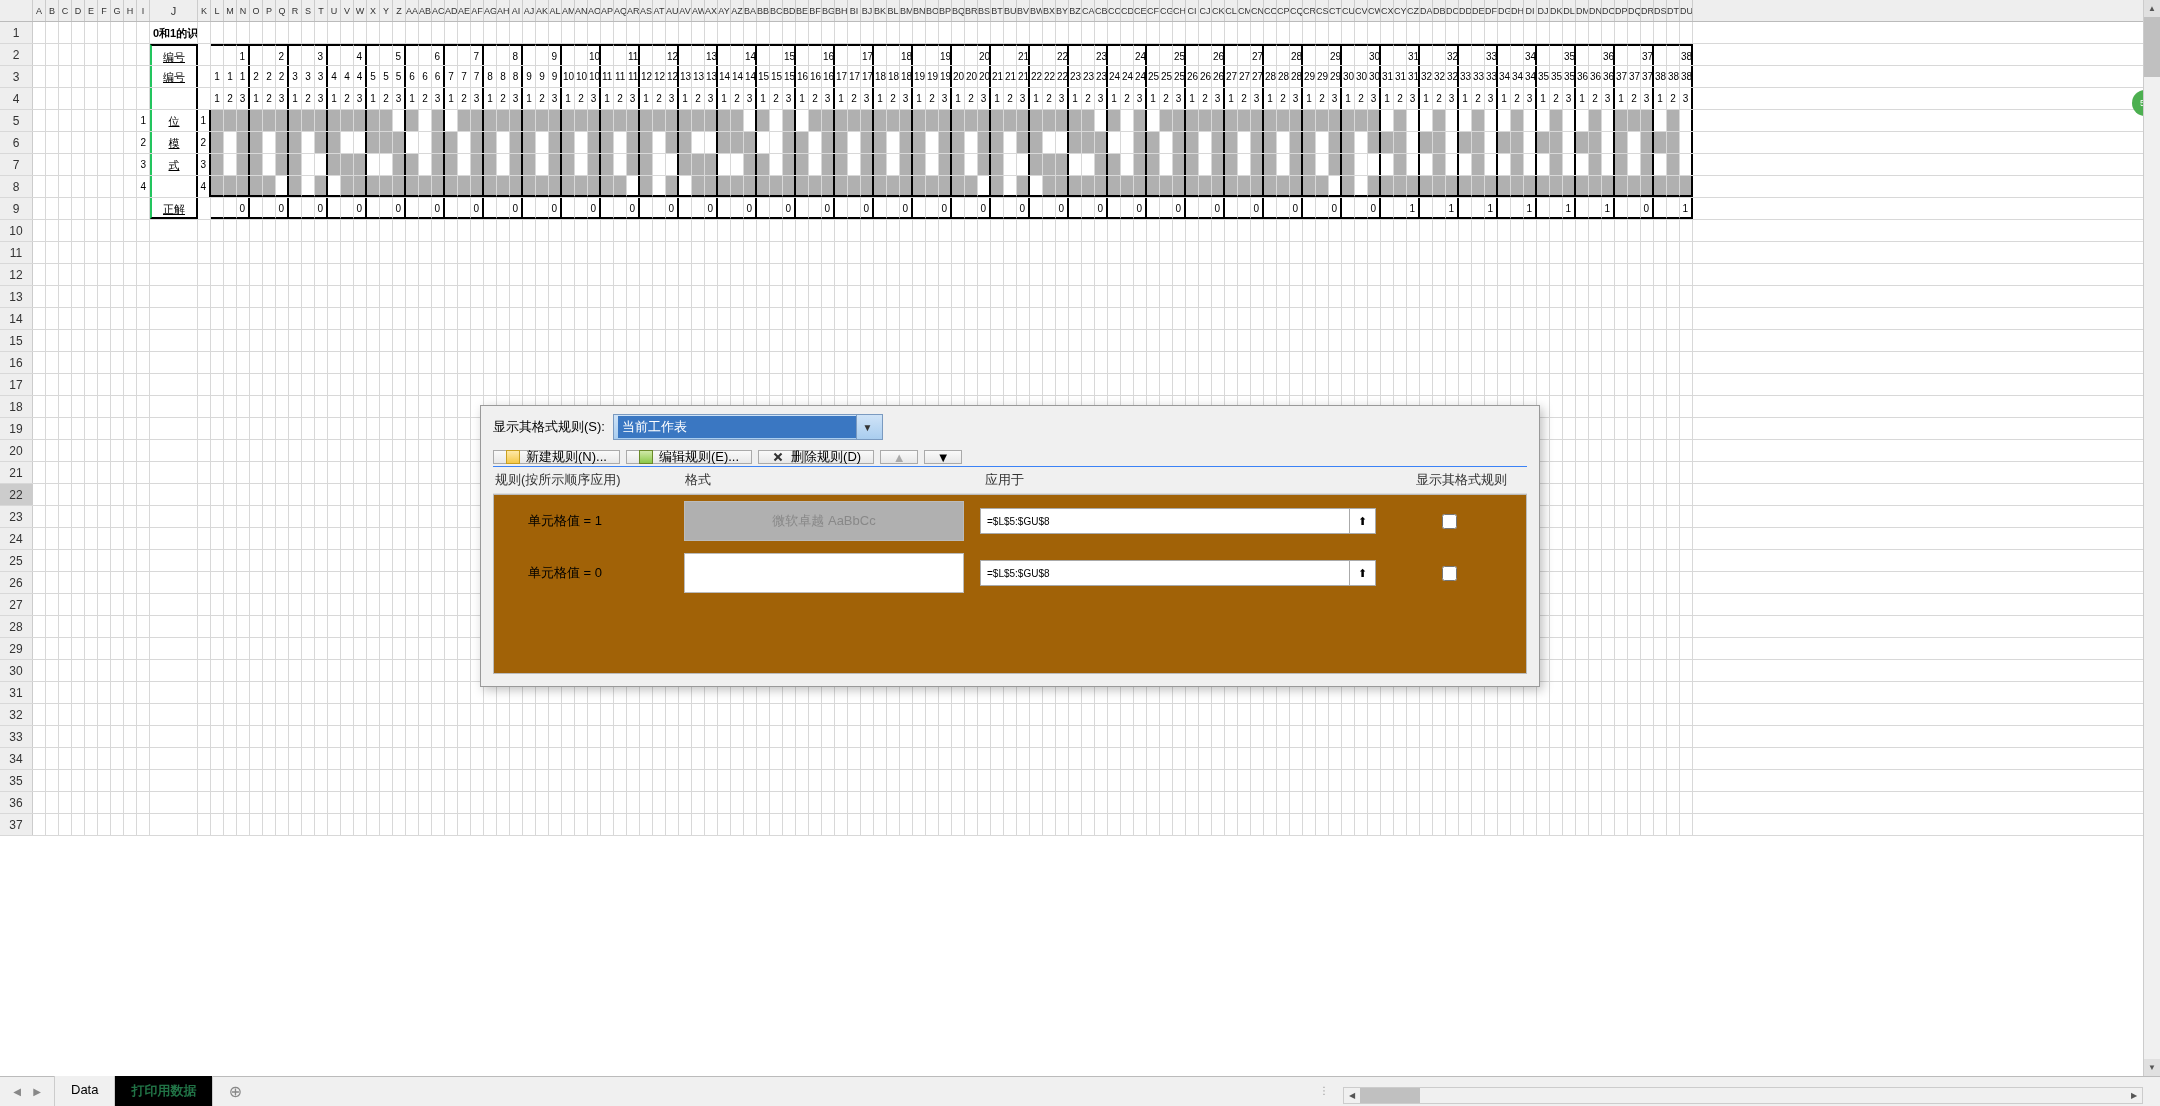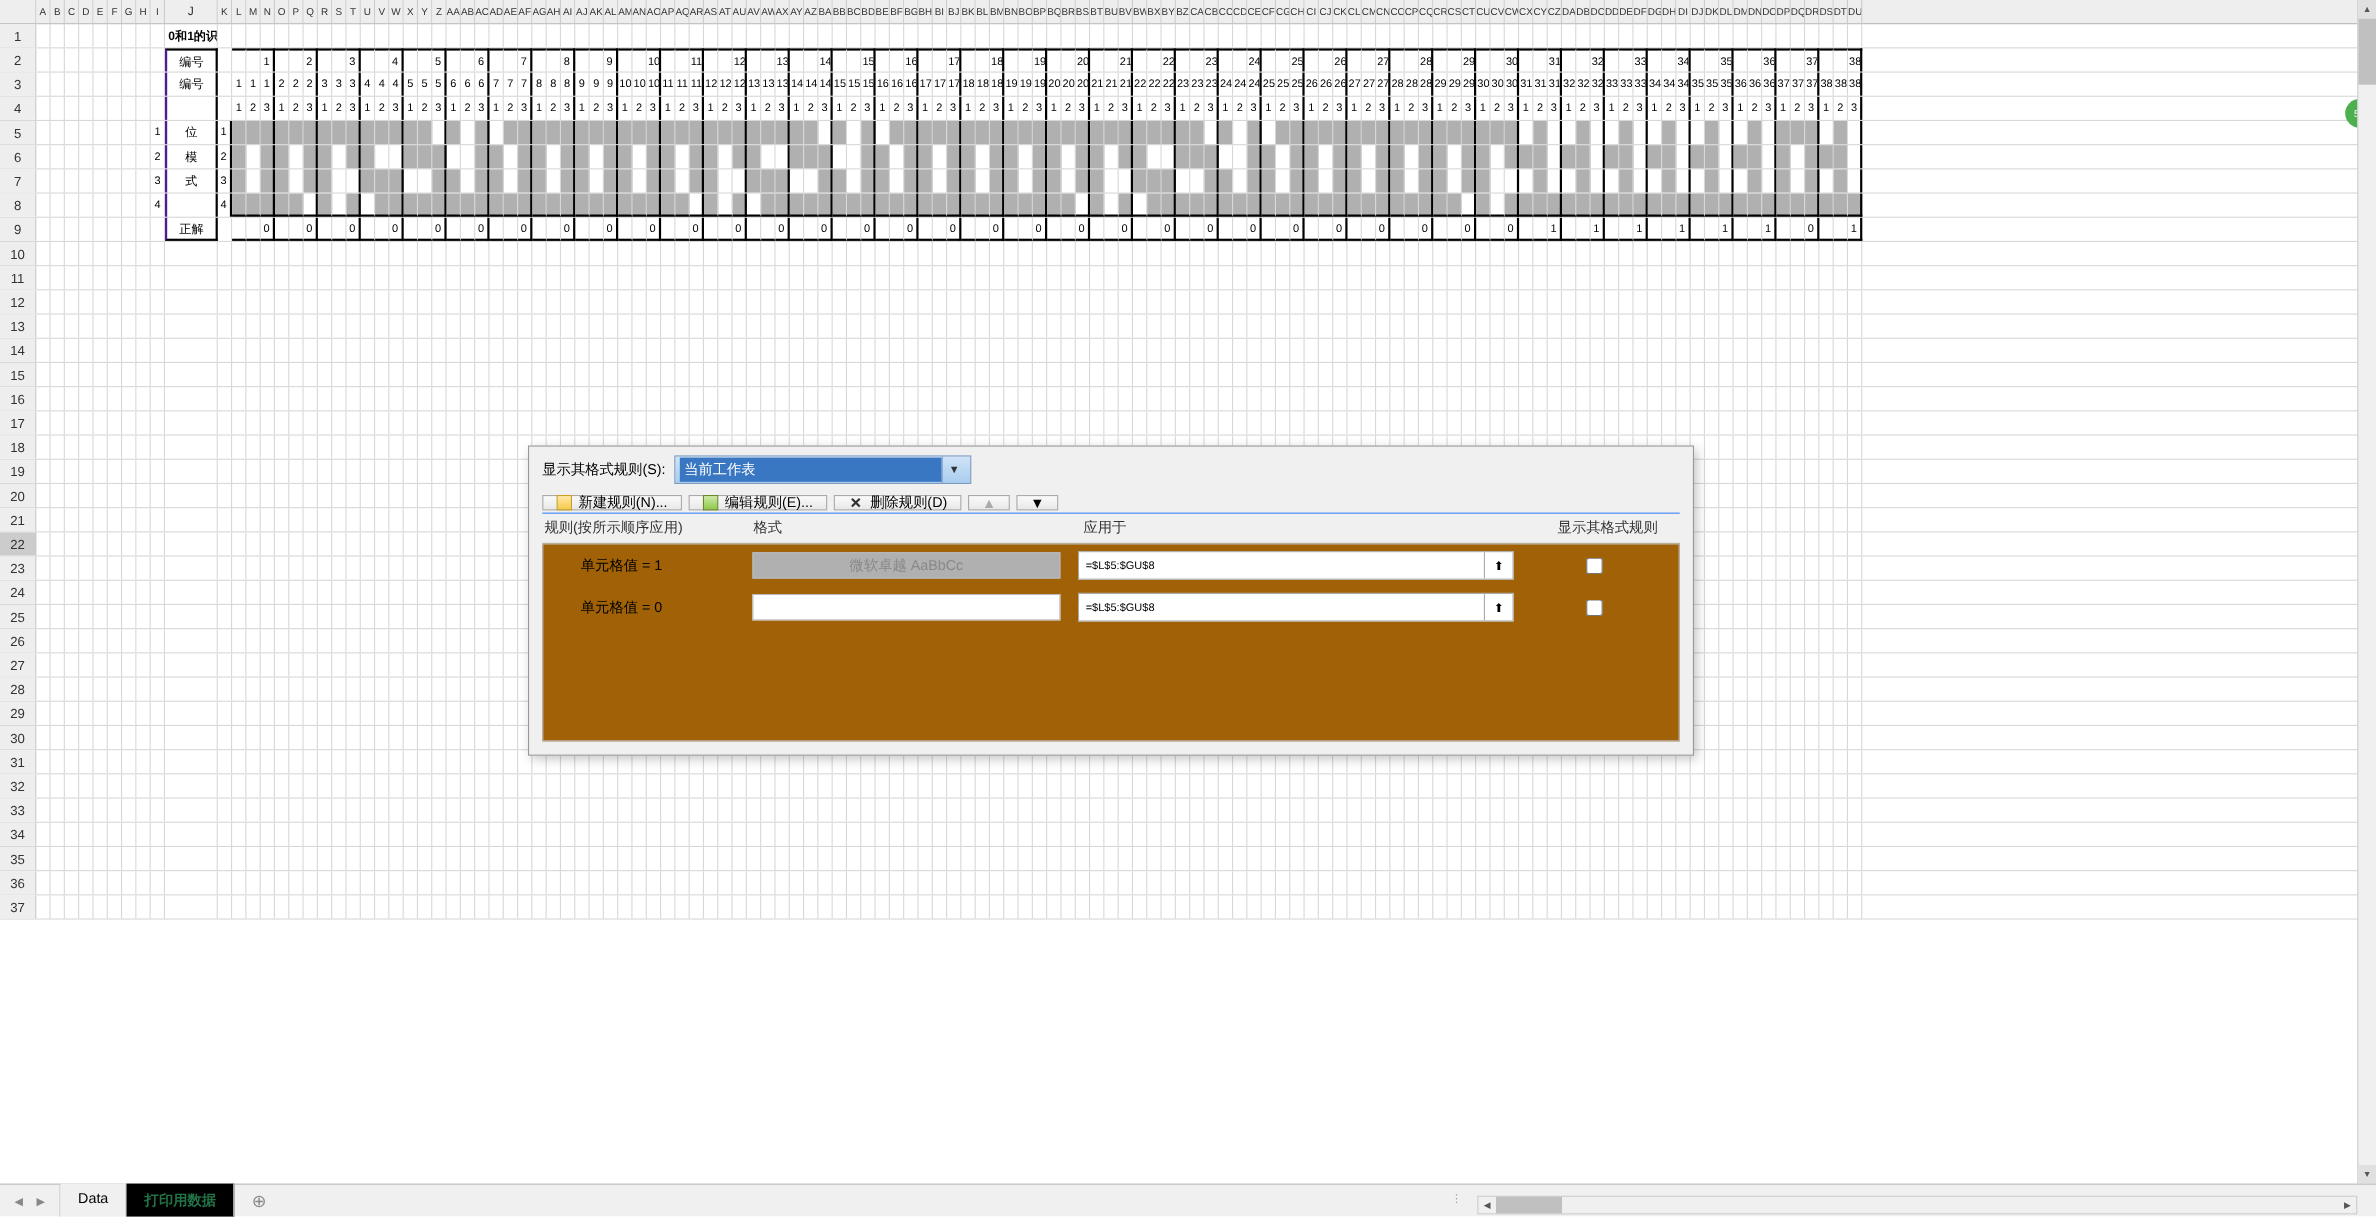--- a/index.html
+++ b/index.html
@@ -72,21 +72,21 @@
   line-height: 22px;
   overflow: hidden;
   white-space: nowrap;
   padding: 0 1px;
 }
 .cell.w-narrow { width: 13px; font-size: 10px; }
 .cell.w-wide { width: 48px; }
 .cell.b-thick { border-right: 2px solid #000; }
 .cell.b-top { border-top: 2px solid #000; }
 .cell.b-bot { border-bottom: 2px solid #000; }
-.cell.b-left { border-left: 2px solid #4c1d95; }
+.cell.b-left { border-left: 2px solid #22c55e; text-decoration: underline; }
 .cell.shade { background: #b0b0b0; }
 .cell.right { text-align: right; padding-right: 3px; }
 .cell.bold { font-weight: bold; }
 .cell.left { text-align: left; padding-left: 3px; }
 
 
 .row-22 .row-header { background: #ccc; }
 .row-22 .cell:first-of-type { outline: 2px solid #217346; outline-offset: -1px; }
 
 
@@ -290,21 +290,21 @@
 }
 .rule-row {
   display: flex; align-items: center;
   padding: 6px 4px;
 }
 .rc-rule { width: 186px; padding-left: 30px; }
 .rc-fmt {
   width: 296px;
 }
 .fmt-preview {
-  width: 280px; height: 24px;
+  width: 280px; height: 40px;
   border: 1px solid #bbb;
   display: flex; align-items: center; justify-content: center;
   color: #999;
 }
 .fmt-preview.shade { background: #b0b0b0; color: #888; }
 .fmt-preview.white { background: #fff; }
 .rc-applies {
   width: 396px;
   display: flex; align-items: center;
   border: 1px solid #aaa;

